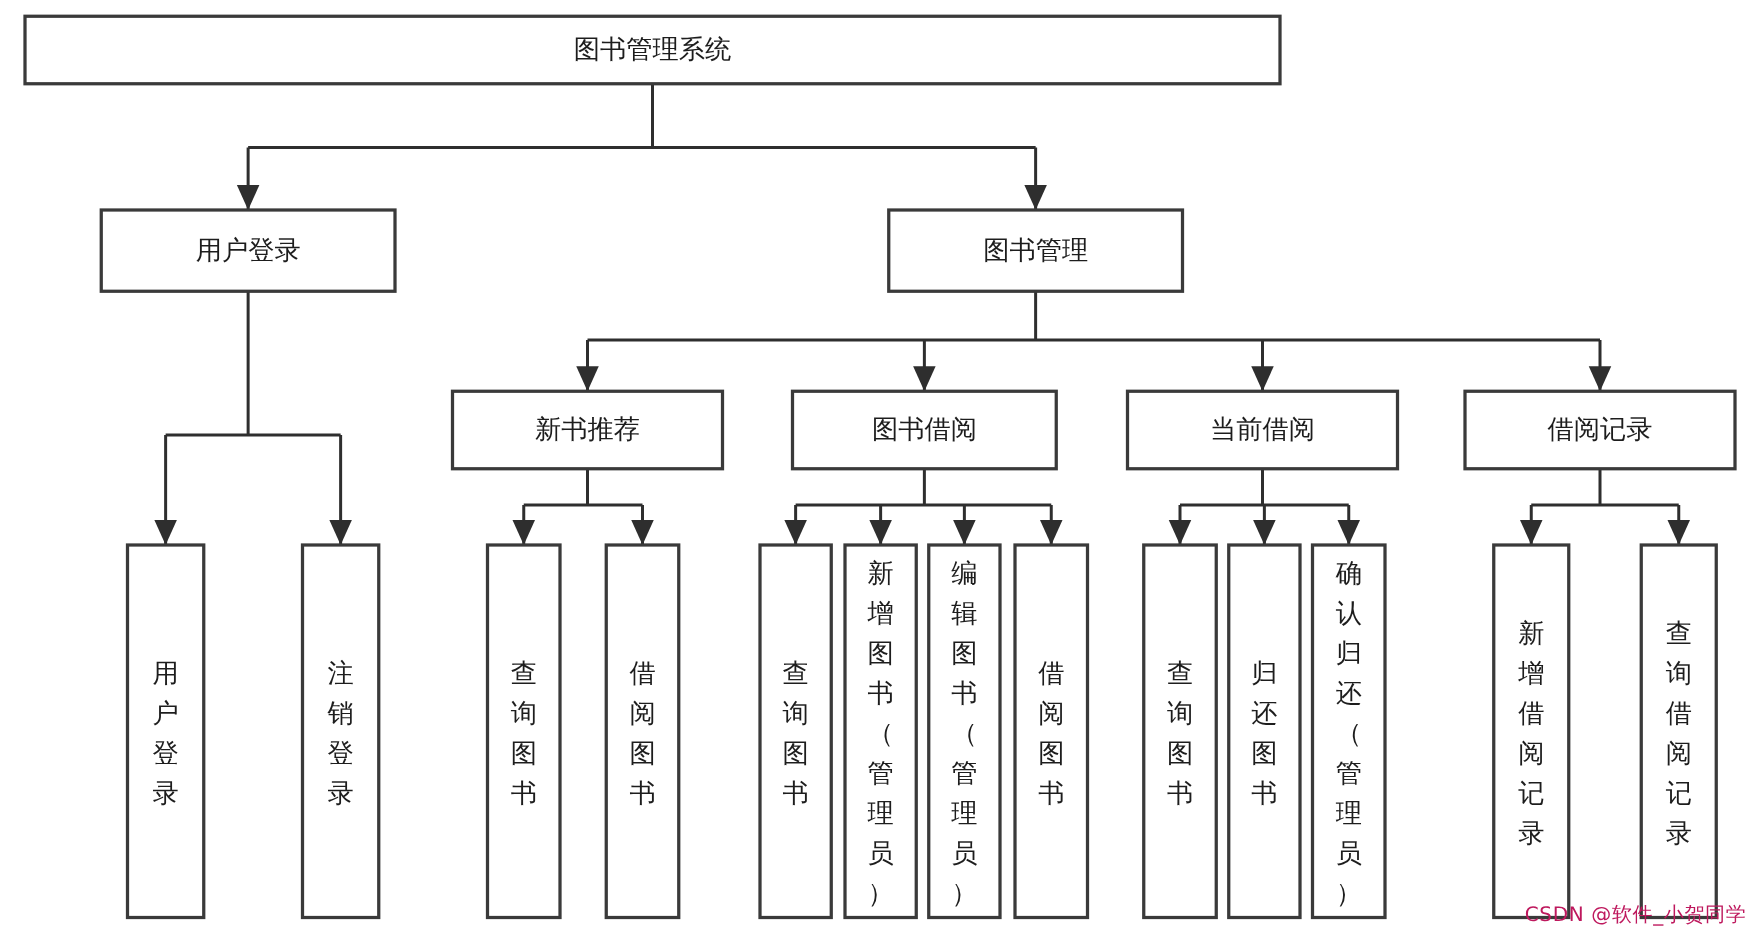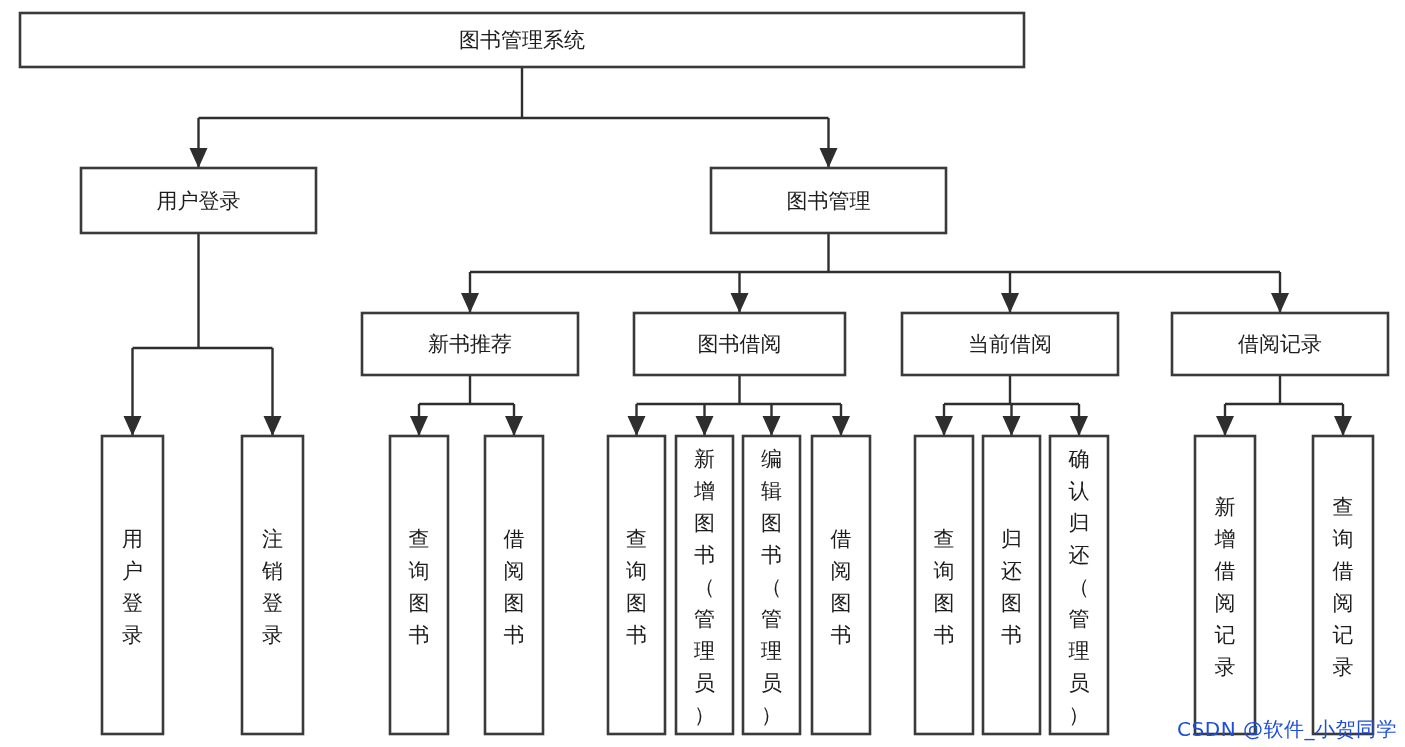--- a/index.html
+++ b/index.html
@@ -46,22 +46,22 @@
   }
   .arrow-head {
     fill: #2e2e2e;
     stroke: none;
   }
   .watermark {
     position: absolute;
     right: 8px;
     bottom: 4px;
     font-family: "DejaVu Sans", "Liberation Sans", sans-serif;
-    font-size: 20px;
-    color: #1d4ed8;
+    font-size: 16px;
+    color: #be185d;
     white-space: nowrap;
     letter-spacing: 0.5px;
   }
 </style>
 </head>
 <body>
 
 <svg id="diagram" viewBox="0 0 1405 747" xmlns="http://www.w3.org/2000/svg">
   <g id="connectors">
       <path d="M 522 67 L 522 118" class="connector"></path>

